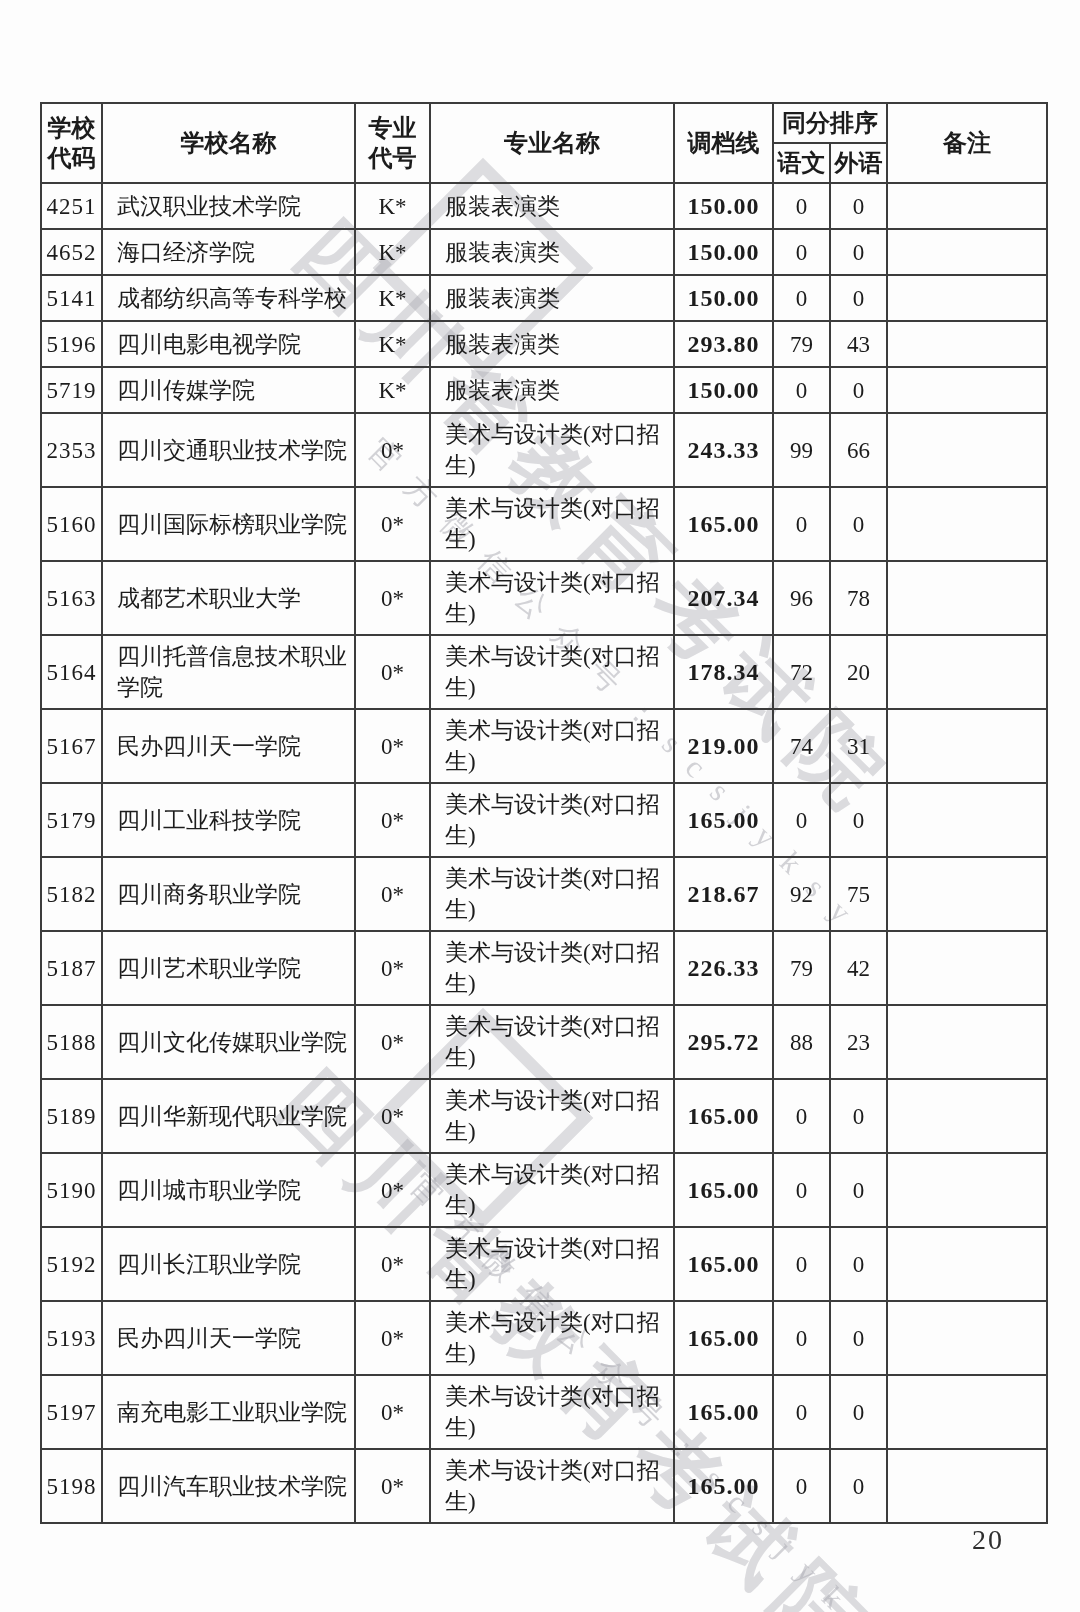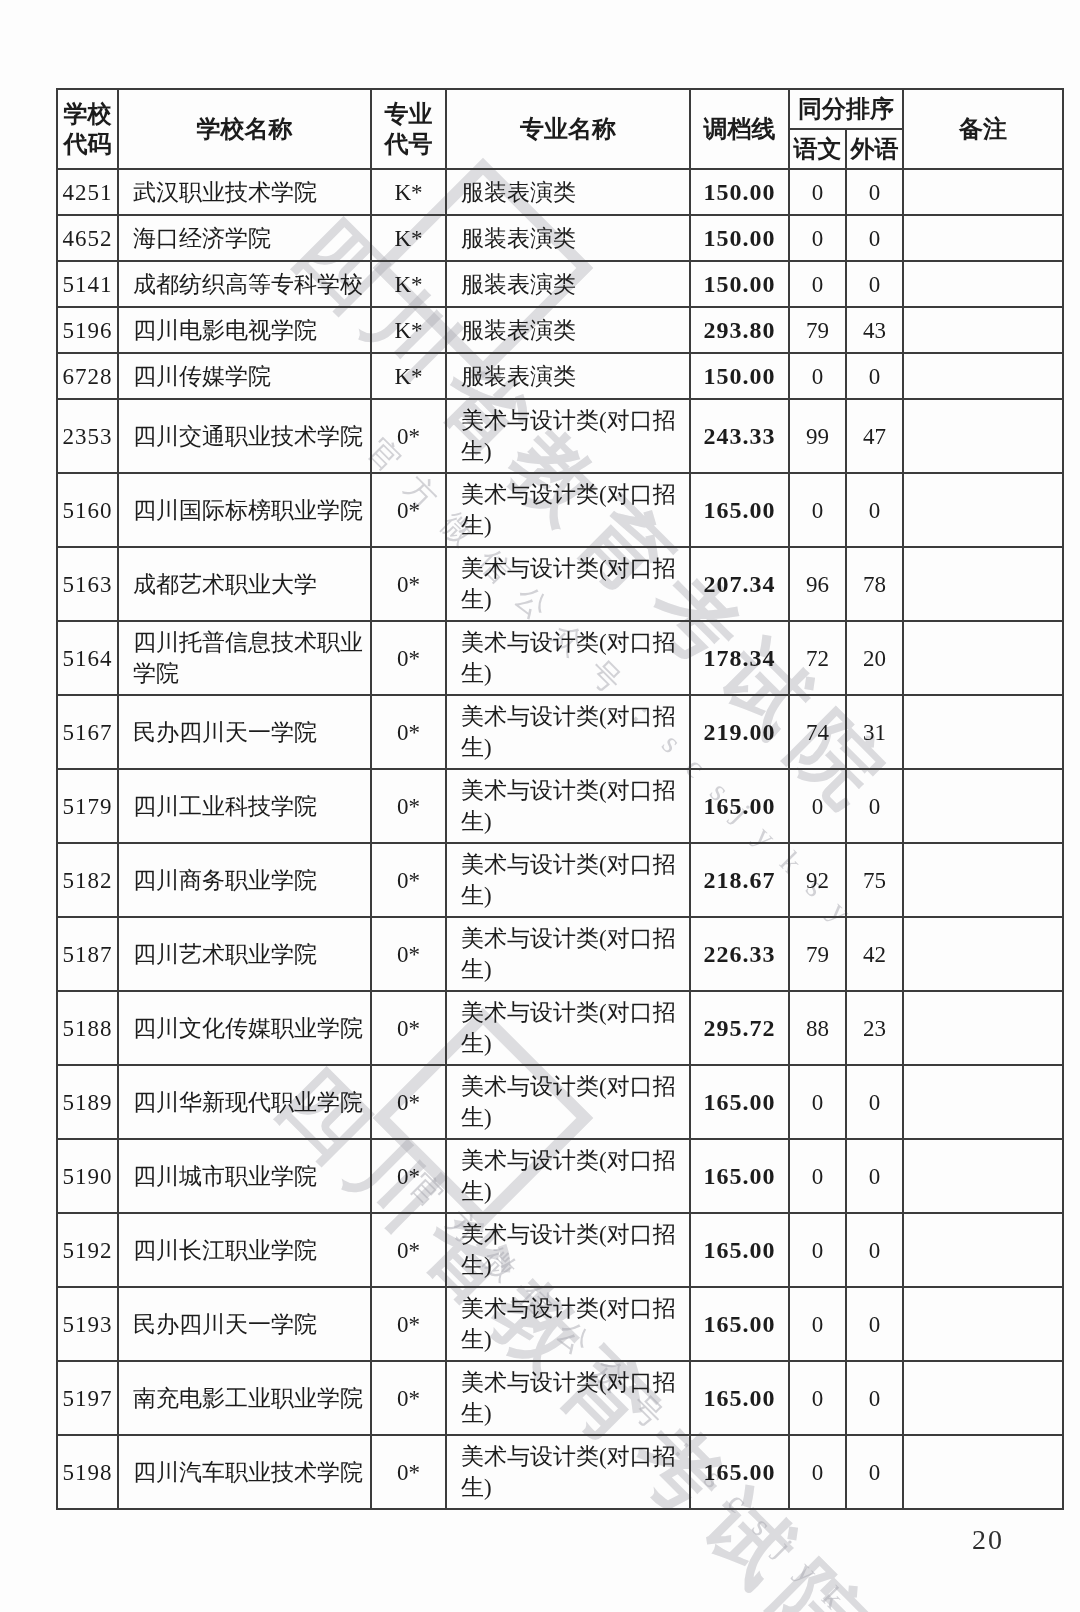--- a/index.html
+++ b/index.html
@@ -20,21 +20,21 @@
     font-size:31px;letter-spacing:21px;
     color:rgba(168,168,176,0.50);
     transform:rotate(45deg);transform-origin:left top;
   }
   .wm-diamond{
     width:132px;height:132px;
     border:12px solid rgba(168,168,176,0.38);
     transform:rotate(45deg);transform-origin:center;
   }
   
-  .sheet{position:absolute;left:40px;top:88px;z-index:1;margin-left:16px;}
+  .sheet{position:absolute;left:40px;top:102px;z-index:1;}
   table{
     border-collapse:collapse;table-layout:fixed;width:1006px;
     background:transparent;
   }
   th,td{
     border:2px solid #3c3c3c;
     padding:5px 4px;
     line-height:31px;
     font-size:23px;
     text-align:center;
@@ -127,37 +127,37 @@
           <td class="c-school_code">5196</td>
           <td class="c-school_name">四川电影电视学院</td>
           <td class="c-major_code">K*</td>
           <td class="c-major_name">服装表演类</td>
           <td class="c-score">293.80</td>
           <td class="c-chinese">79</td>
           <td class="c-foreign">43</td>
           <td class="c-remarks"></td>
         </tr>
         <tr>
-          <td class="c-school_code">6728</td>
+          <td class="c-school_code">5719</td>
           <td class="c-school_name">四川传媒学院</td>
           <td class="c-major_code">K*</td>
           <td class="c-major_name">服装表演类</td>
           <td class="c-score">150.00</td>
           <td class="c-chinese">0</td>
           <td class="c-foreign">0</td>
           <td class="c-remarks"></td>
         </tr>
         <tr>
           <td class="c-school_code">2353</td>
           <td class="c-school_name">四川交通职业技术学院</td>
           <td class="c-major_code">0*</td>
           <td class="c-major_name">美术与设计类(对口招生)</td>
           <td class="c-score">243.33</td>
           <td class="c-chinese">99</td>
-          <td class="c-foreign">47</td>
+          <td class="c-foreign">66</td>
           <td class="c-remarks"></td>
         </tr>
         <tr>
           <td class="c-school_code">5160</td>
           <td class="c-school_name">四川国际标榜职业学院</td>
           <td class="c-major_code">0*</td>
           <td class="c-major_name">美术与设计类(对口招生)</td>
           <td class="c-score">165.00</td>
           <td class="c-chinese">0</td>
           <td class="c-foreign">0</td>

